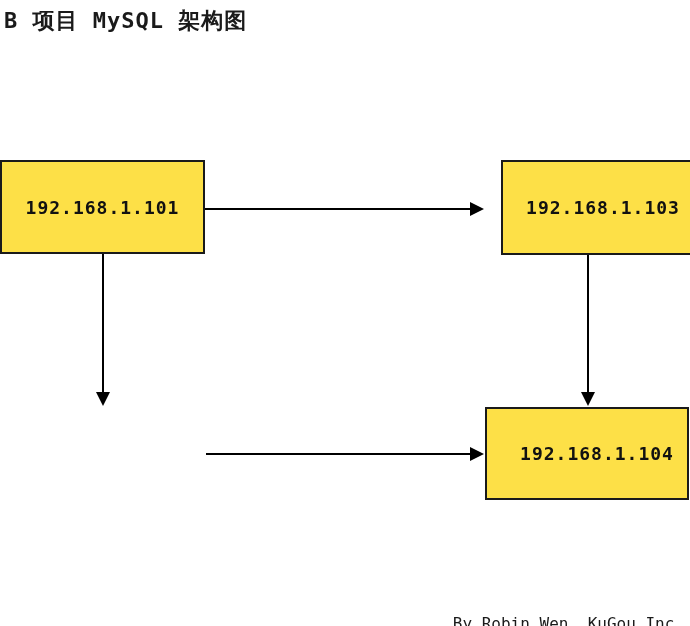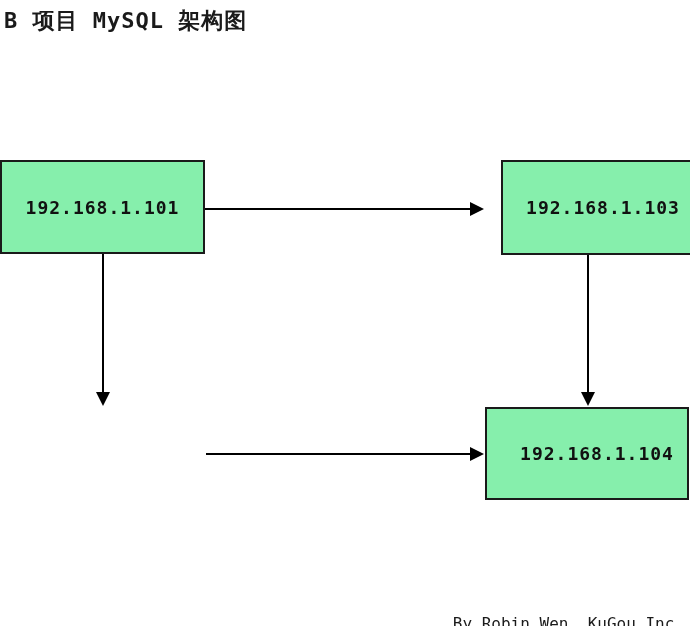--- a/index.html
+++ b/index.html
@@ -21,21 +21,21 @@
     left: 4px;
     top: 6px;
     font-size: 22px;
     font-weight: bold;
     color: #1a1a1a;
     letter-spacing: 1px;
     white-space: nowrap;
   }
   .node {
     position: absolute;
-    background: #86efac;
+    background: #fde047;
     border: 2px solid #1a1a1a;
     box-sizing: border-box;
     display: flex;
     align-items: center;
     justify-content: center;
   }
   .node-label {
     font-size: 18px;
     font-weight: 600;
     color: #111111;

